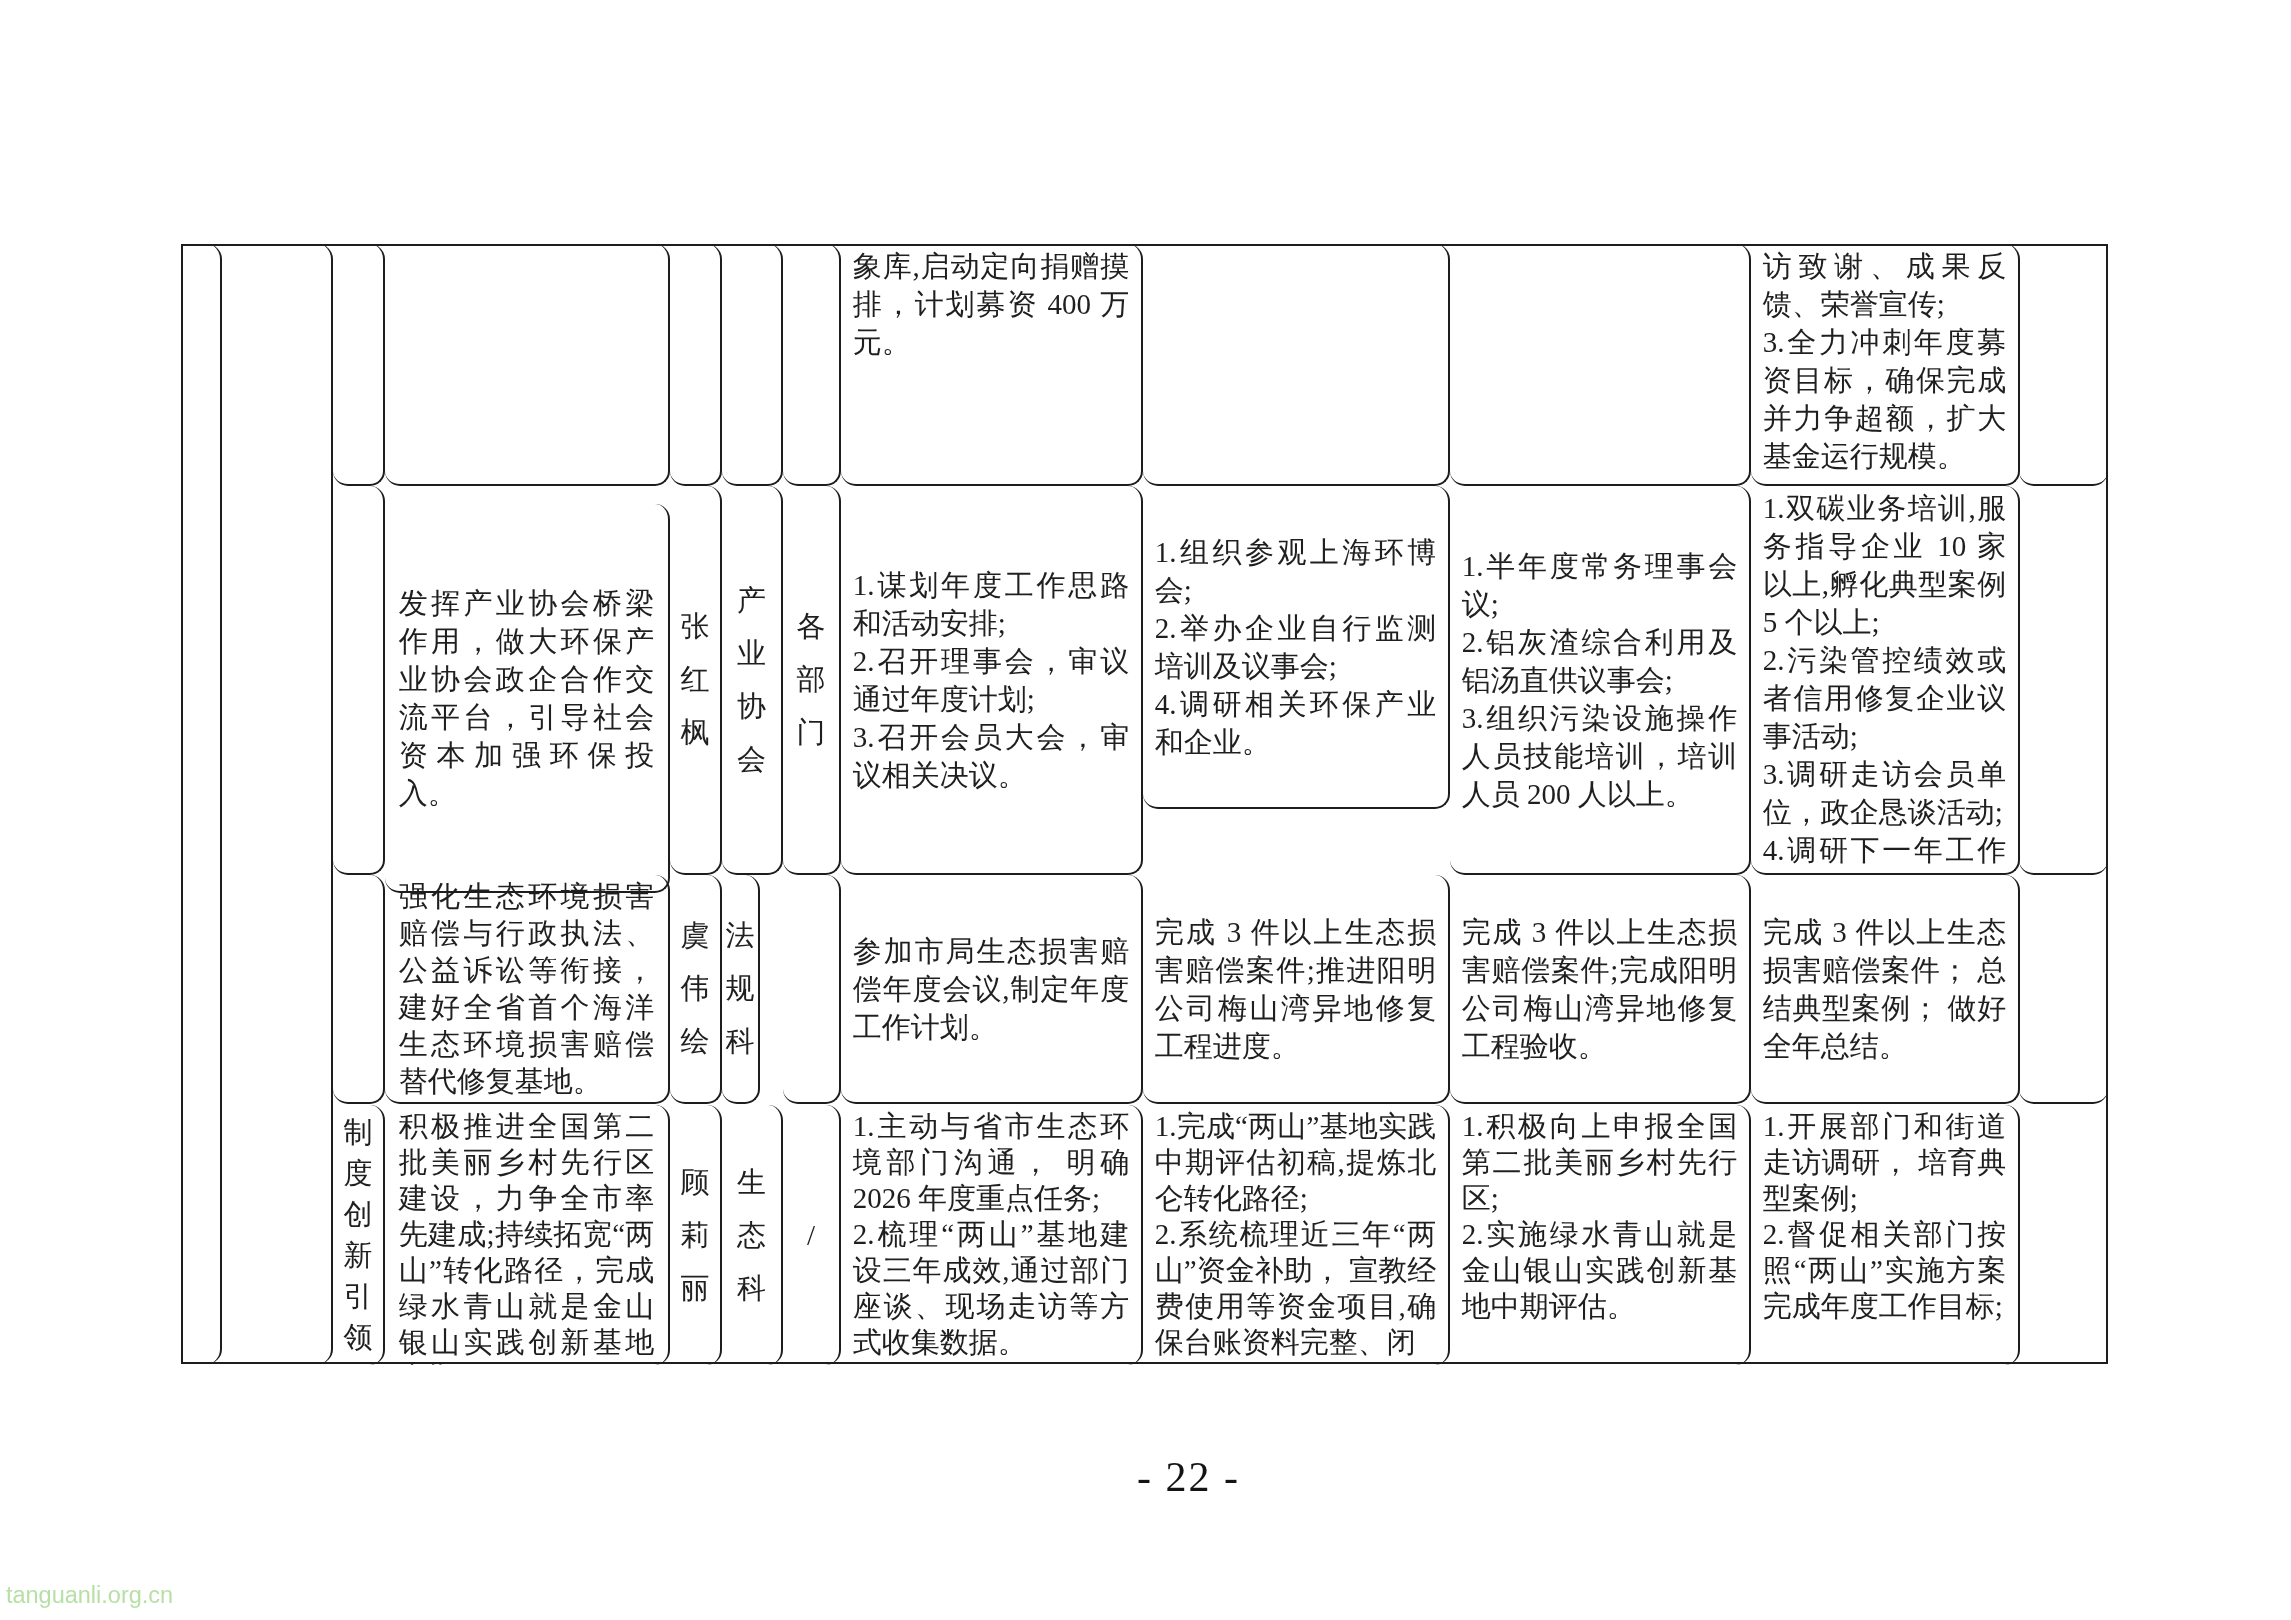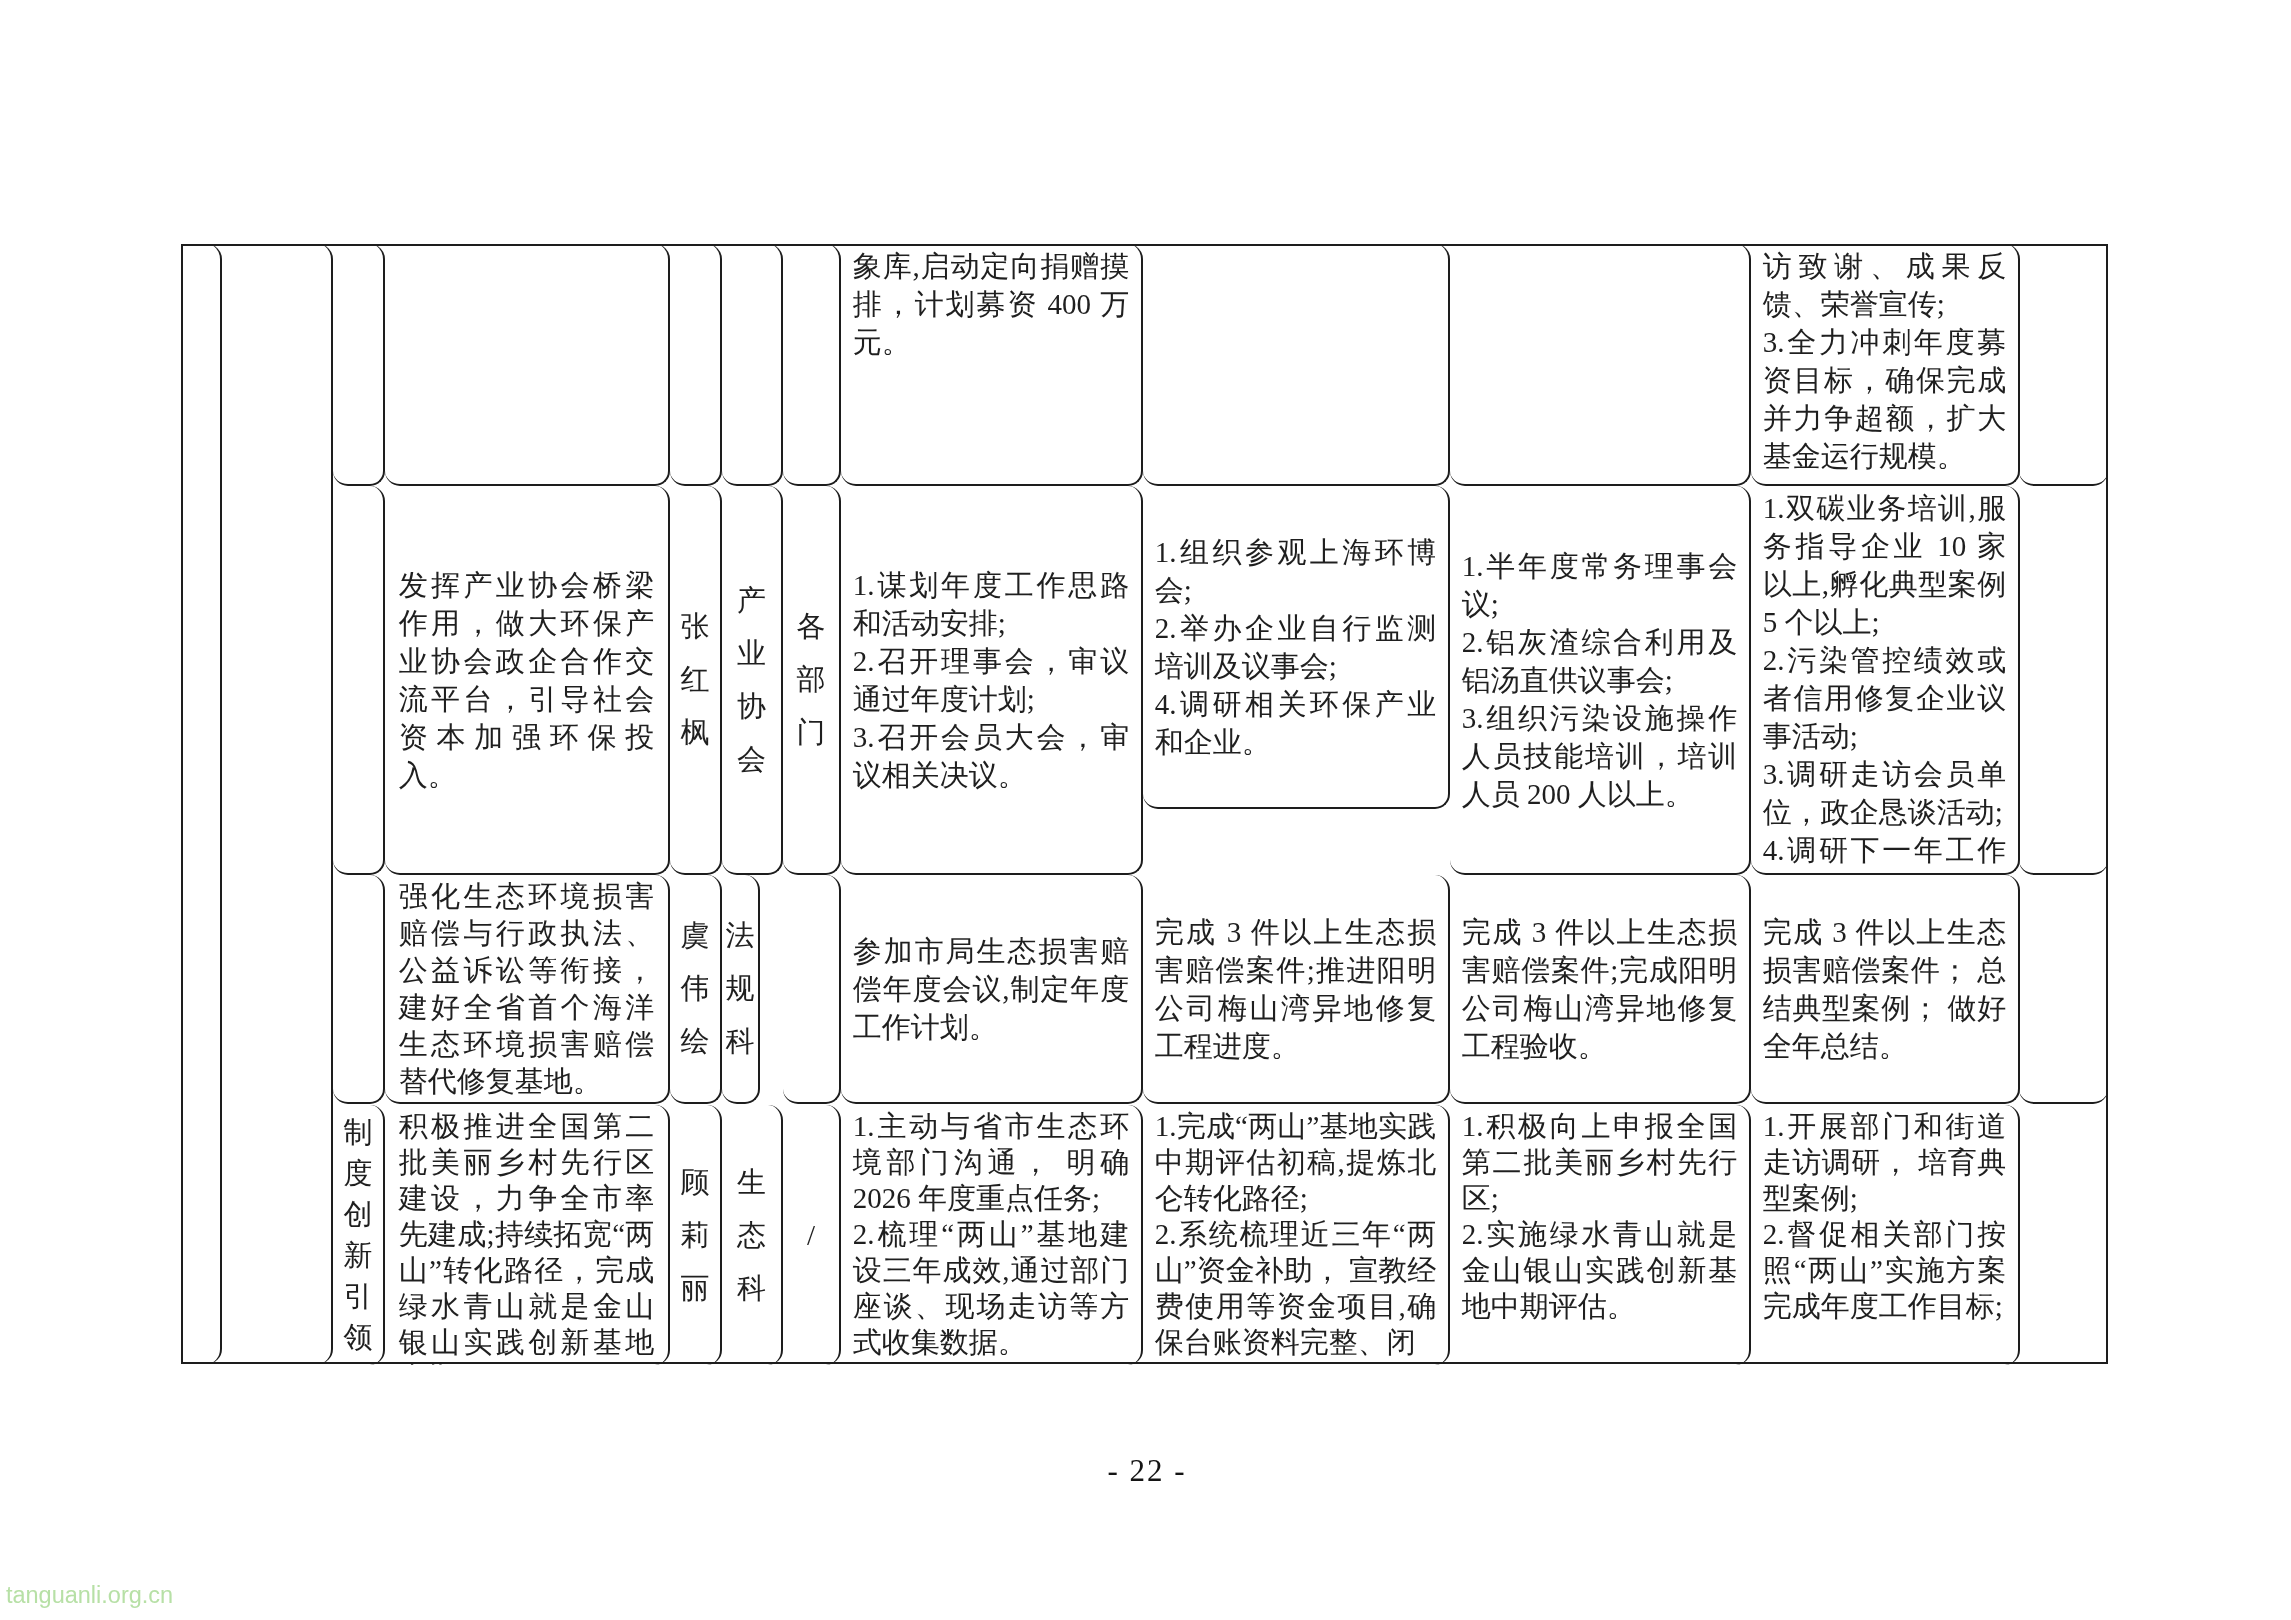--- a/index.html
+++ b/index.html
@@ -46,22 +46,22 @@
   .vtext-cat{
     display:inline-block;
     width:33px;
     word-break:break-all;
     text-align:center;
     line-height:41px;
   }
   .page-number{
     position:absolute;
     left:1054px;top:1453px;width:186px;
-    text-align:center;
-    font-size:31px;
+    text-align:right;
+    font-size:42px;
     letter-spacing:2px;
     color:#141414;
   }
   .watermark{
     position:absolute;
     left:5.9px;top:1582px;
     font-family:"Liberation Sans","DejaVu Sans",sans-serif;
     font-size:23.5px;
     color:#b7e0a6;
   }
@@ -75,21 +75,21 @@
 <div class="cell no-b" style="left:222px;top:244px;width:111px;height:1120px;"></div>
 
 <div class="cell" style="left:333px;top:244px;width:52px;height:242px;"></div>
 <div class="cell" style="left:333px;top:486px;width:52px;height:389px;"></div>
 <div class="cell" style="left:333px;top:875px;width:52px;height:229px;"></div>
 <div class="cell vert no-b" style="left:333px;top:1105px;width:52px;height:260px;">
   <span class="vtext-cat">制度创新引领</span>
 </div>
 
 <div class="cell" style="left:385px;top:244px;width:285px;height:242px;"></div>
-<div class="cell vcenter" style="left:385px;top:486px;width:285px;height:389px;padding:2.9px 13.7px;">
+<div class="cell vcenter" style="left:385px;top:504px;width:285px;height:389px;padding:2.9px 13.7px;">
     <div class="para">发挥产业协会桥梁作用，做大环保产业协会政企合作交流平台，引导社会资本加强环保投入。</div>
   </div>
 <div class="cell vcenter lh38" style="left:385px;top:875px;width:285px;height:229px;padding:2.9px 13.7px;justify-content:center;">
     <div class="para">强化生态环境损害赔偿与行政执法、公益诉讼等衔接，建好全省首个海洋生态环境损害赔偿替代修复基地。</div>
   </div>
 <div class="cell no-b lh37" style="left:385px;top:1105px;width:285px;height:260px;padding:2.9px 13.7px;">
     <div class="para">积极推进全国第二批美丽乡村先行区建设，力争全市率先建成;持续拓宽“两山”转化路径，完成绿水青山就是金山银山实践创新基地中期</div>
   </div>
 
 <div class="cell" style="left:670px;top:244px;width:52px;height:242px;"></div>

